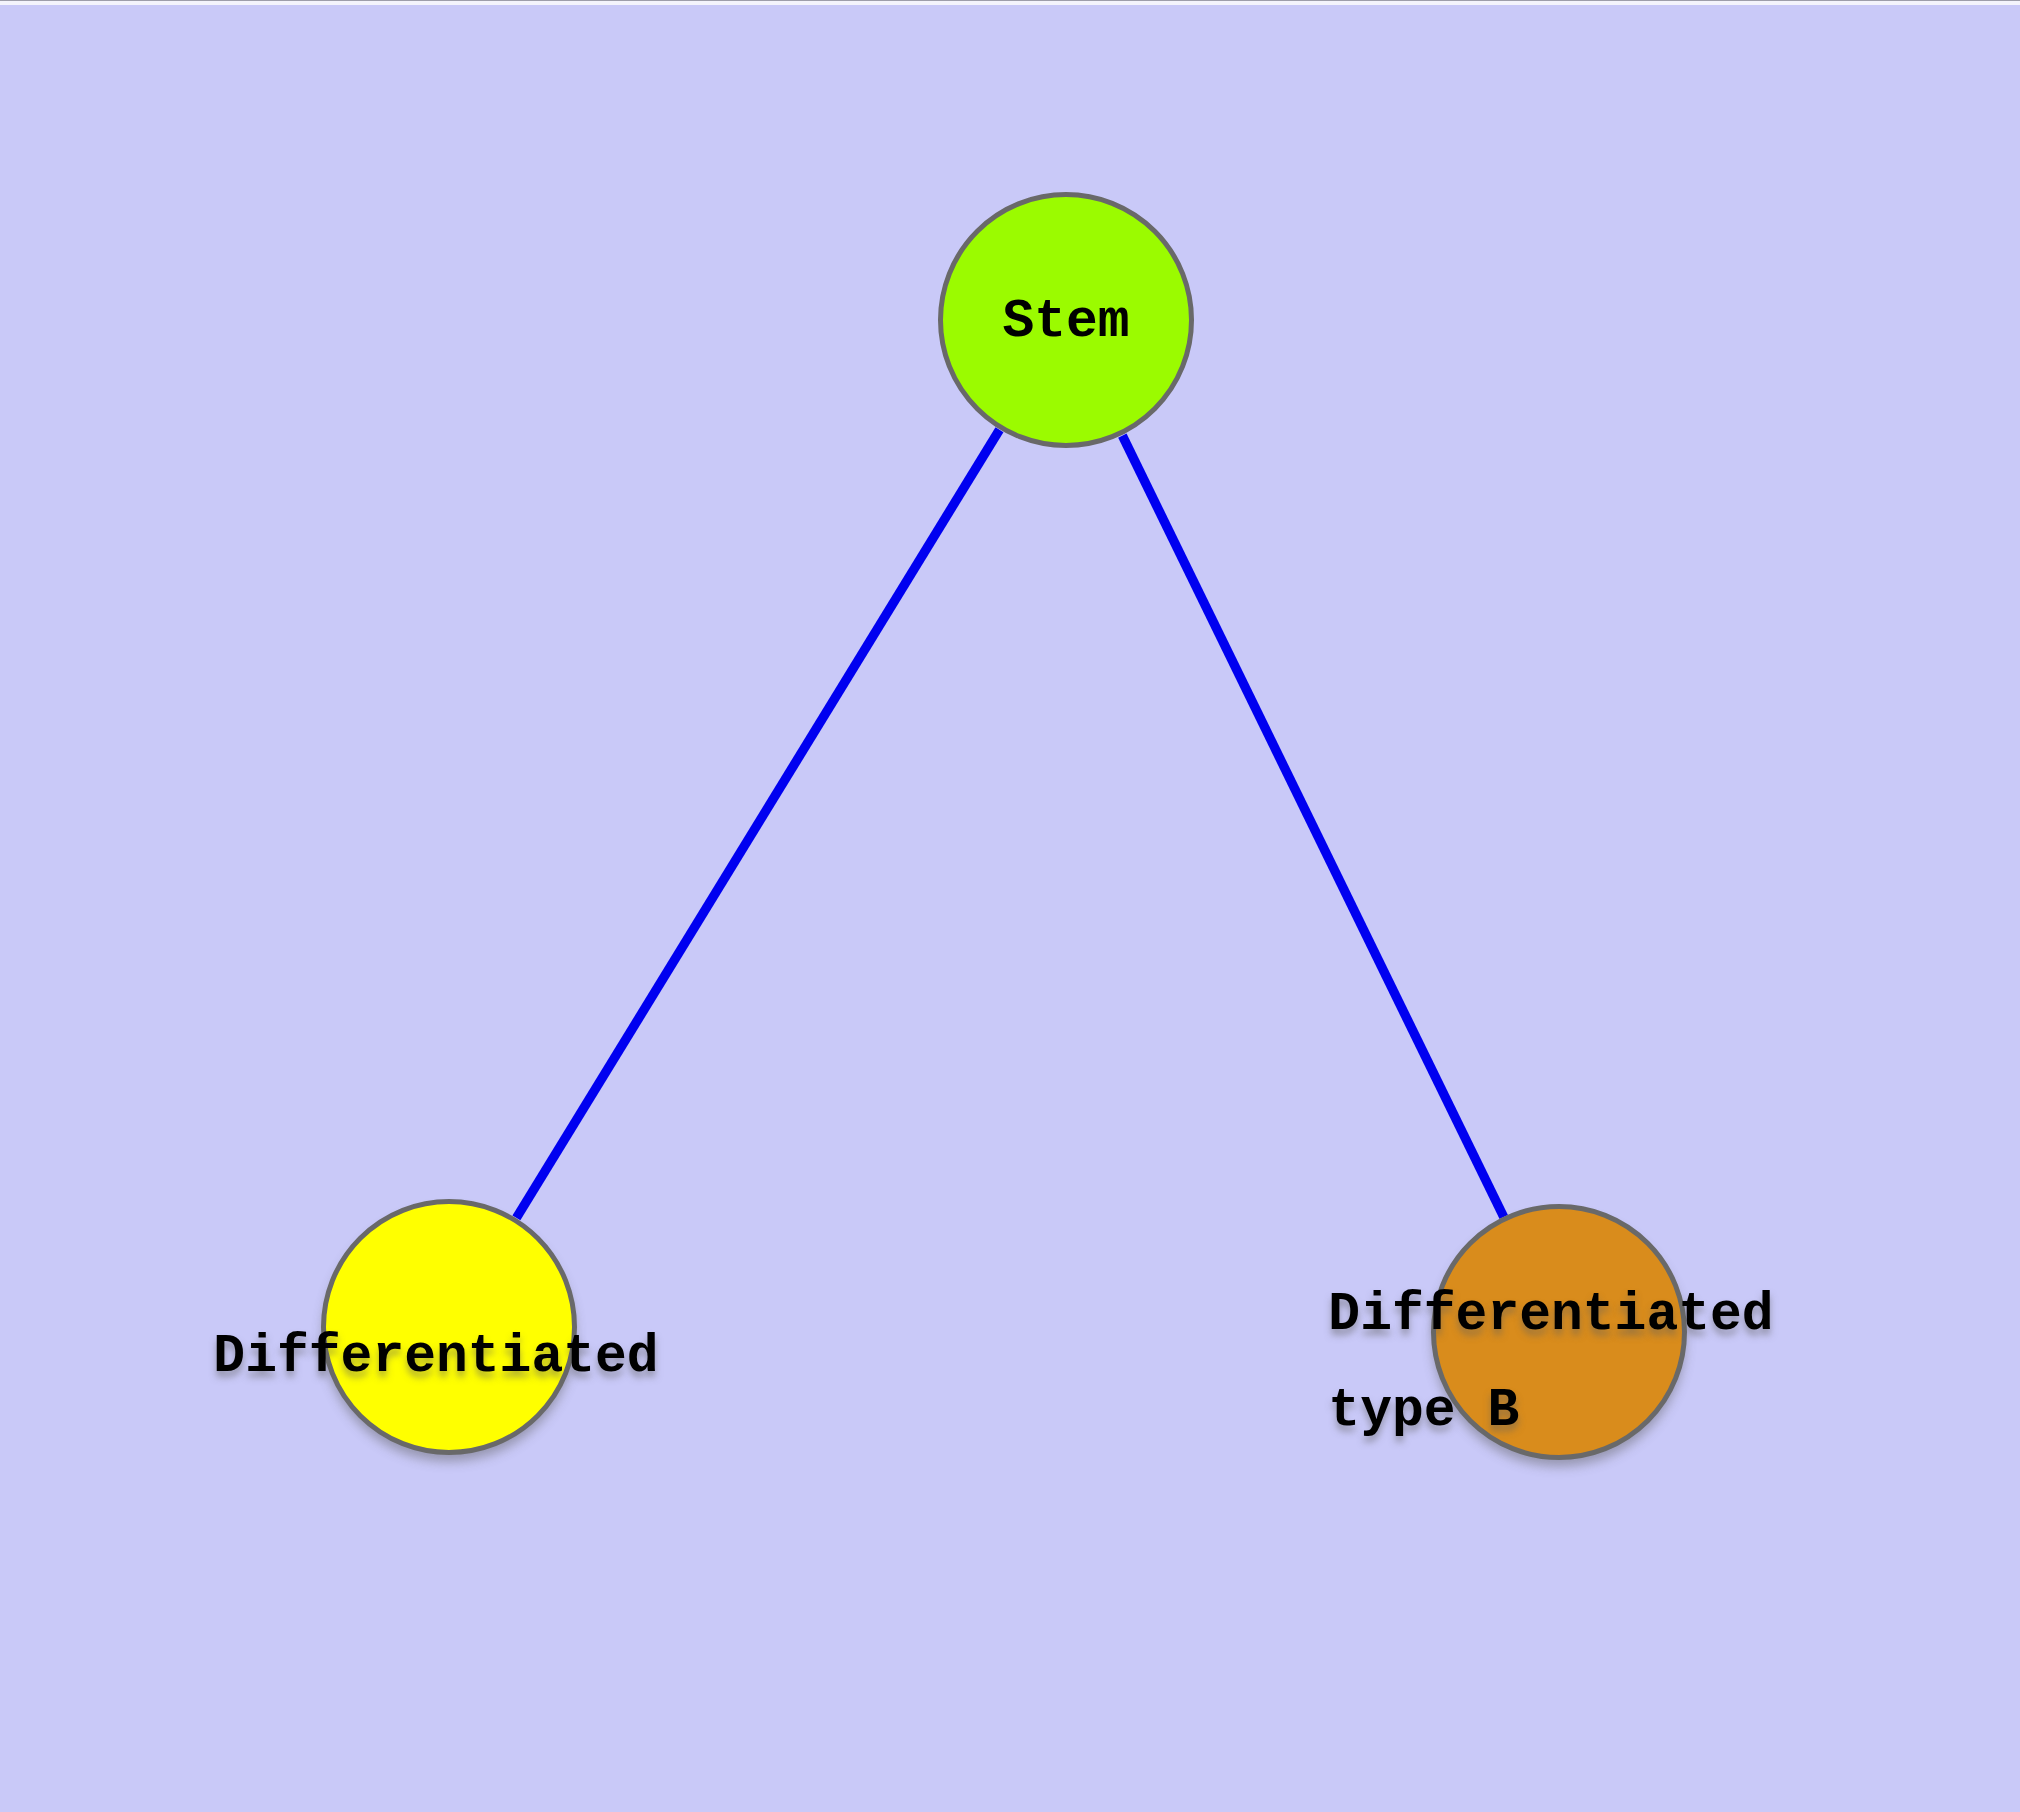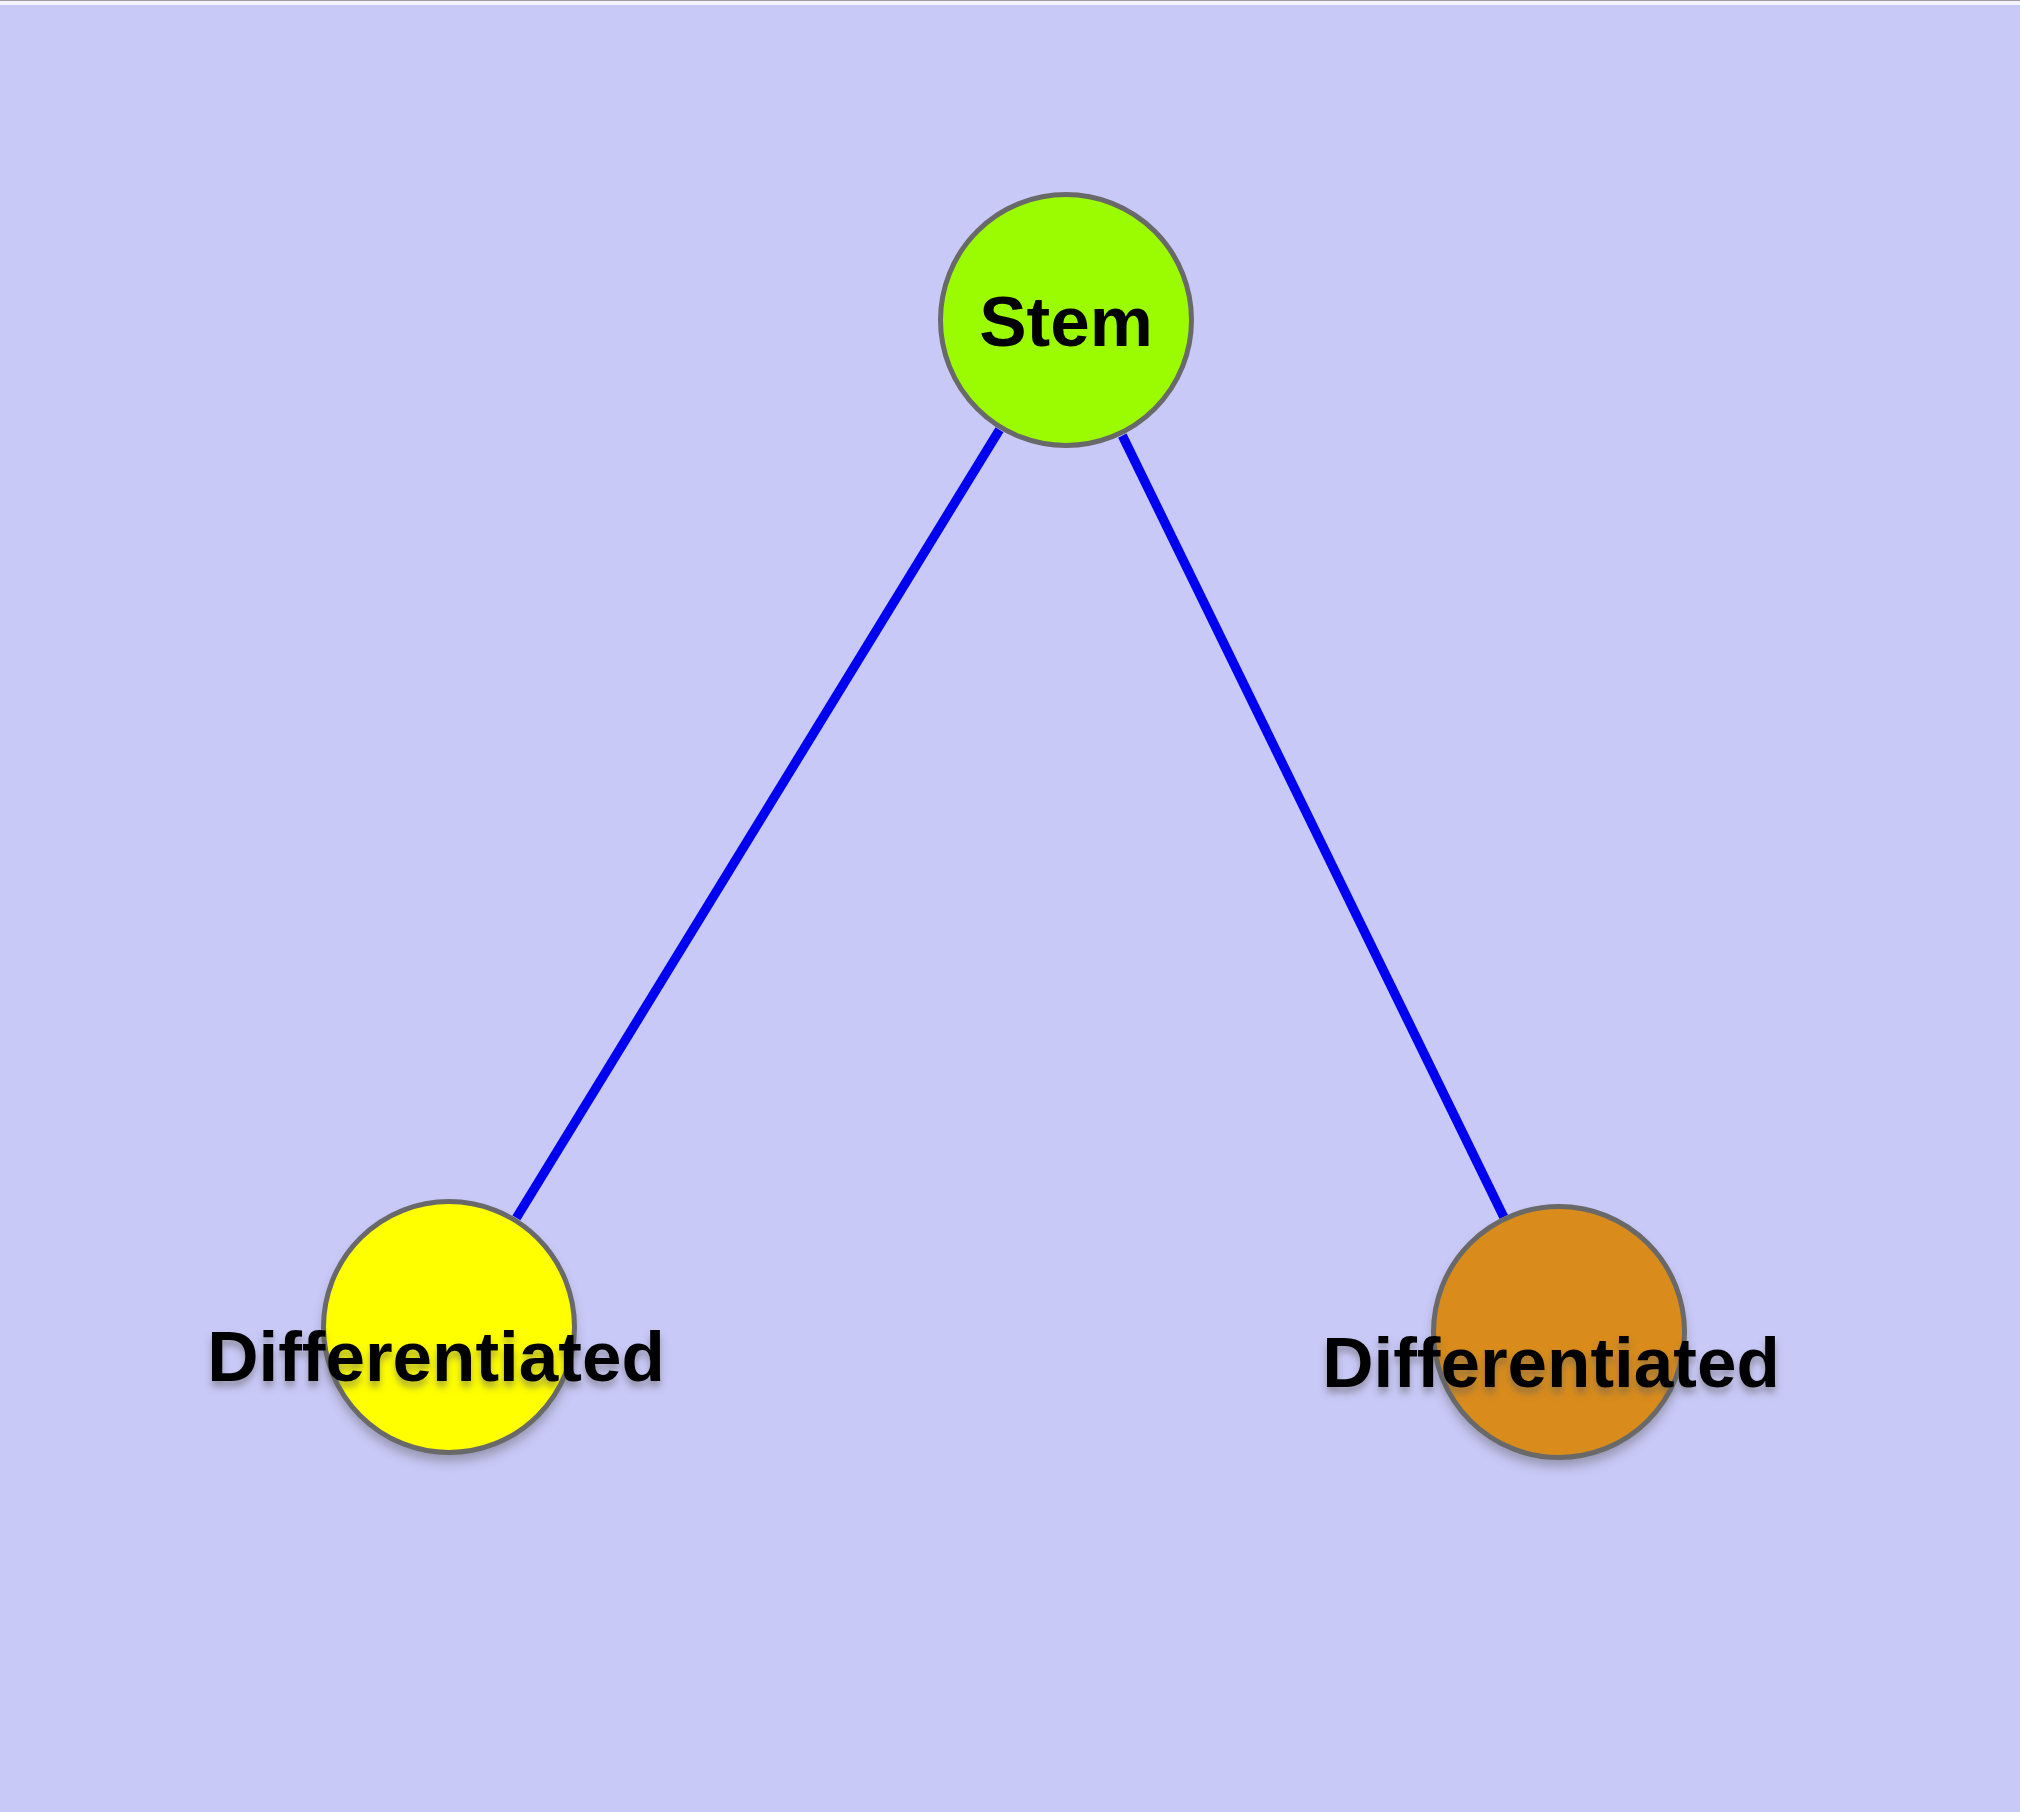--- a/index.html
+++ b/index.html
@@ -42,24 +42,25 @@
     box-sizing: border-box;
     z-index: 2;
   }
   .node-stem   { left: 938px; top: 192px;  }
   .node-type-a { left: 321px;  top: 1199px; box-shadow: 0 8.5px 10.2px -1.7px rgba(90,90,90,0.45); }
   .node-type-b { left: 1431px; top: 1204px; box-shadow: 0 8.5px 10.2px -1.7px rgba(90,90,90,0.45); }
   .label {
     position: absolute;
     transform: translate(-50%, -50%);
     font-weight: bold;
-    font-size: 71px;
+    font-size: 53px;
     line-height: 96px;
     white-space: nowrap;
     z-index: 3;
+    font-family: Liberation Mono, monospace;
   }
   .label-stem   { left: 1066px; top: 322px;  }
   .label-type-a { left: 436px;  top: 1357px; text-shadow: 0 6px 7.6px rgba(95,95,95,0.5); }
   .label-type-b { left: 1551px; top: 1363px; text-shadow: 0 6px 7.6px rgba(95,95,95,0.5); }
 </style>
 </head>
 <body>
 
 <div class="canvas" style="background-color: rgb(201, 201, 248);">
 
@@ -77,16 +78,17 @@
   <div class="node node-type-b" style="background-color: rgb(217, 140, 28); border-color: rgb(105, 105, 105);"></div>
 
   <div class="label label-stem" style="color: rgb(0, 0, 0);">Stem</div>
 
   <div class="label label-type-a" style="color: rgb(0, 0, 0);">
     <div>Differentiated</div>
   </div>
 
   <div class="label label-type-b" style="color: rgb(0, 0, 0);">
     <div>Differentiated</div>
+    <div>type B</div>
   </div>
 
 </div>
 
 
 </body></html>

